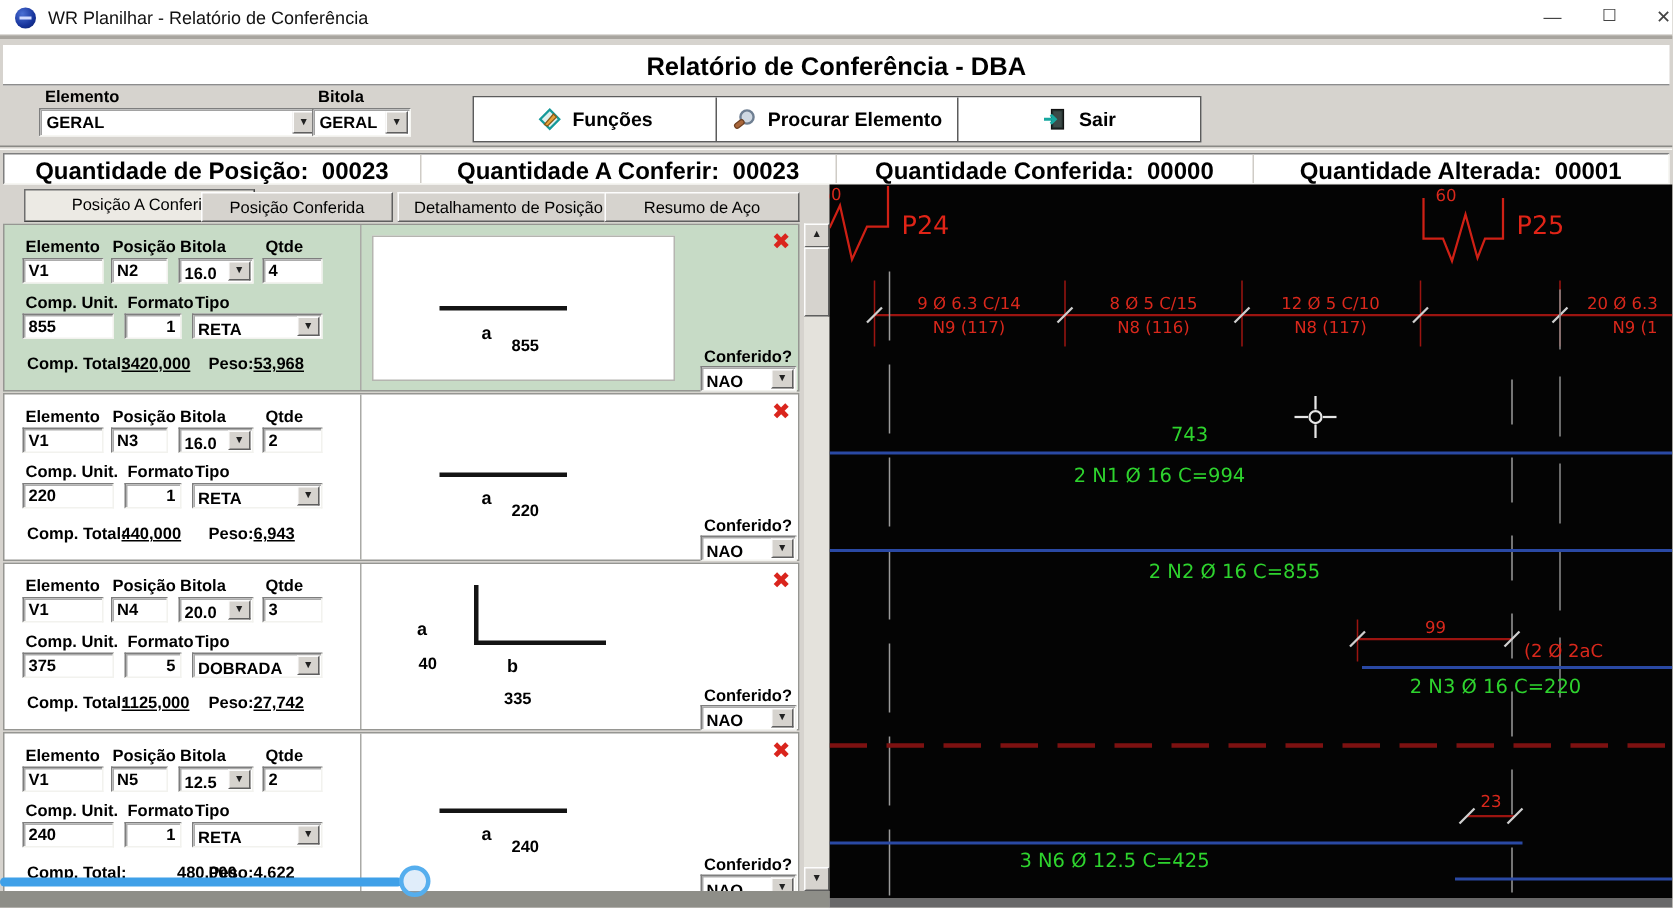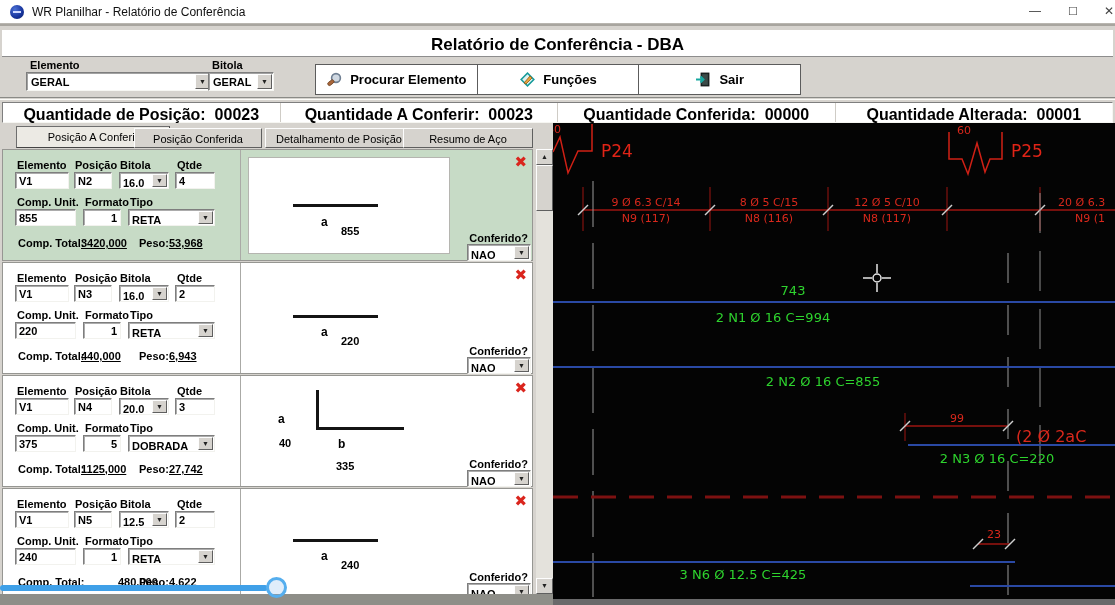--- a/index.html
+++ b/index.html
@@ -114,31 +114,31 @@
     </div>
     <span class="ctl-label" style="left:212px; top:33px;">Bitola</span>
     <div class="combo" style="left:208px; top:46px; width:66px;">
       <span class="cval">GERAL</span>
       <span class="cbtn">▼</span>
     </div>
 
     <div class="btnstrip">
       <div class="bigbtn">
         <svg width="17" height="17" viewBox="0 0 17 17">
+          <rect x="4" y="4" width="9" height="9" transform="rotate(45 8.5 8.5)" fill="#dff0ee" stroke="#159a9a" stroke-width="1.5"></rect>
+          <path d="M5 12 L11 5 L13 7 L7 13 Z" fill="#e8a13c" stroke="#8a5a14" stroke-width="0.8"></path>
+        </svg>
+        <span>Funções</span>
+      </div>
+      <div class="bigbtn">
+        <svg width="17" height="17" viewBox="0 0 17 17">
           <circle cx="10" cy="7" r="4.4" fill="#cfd8e2" stroke="#6f7f92" stroke-width="1.6"></circle>
           <rect x="1.4" y="10.6" width="7" height="3.4" rx="1.6" transform="rotate(-38 4 12)" fill="#a9663a" stroke="#6e4021" stroke-width="0.8"></rect>
         </svg>
         <span>Procurar Elemento</span>
-      </div>
-      <div class="bigbtn">
-        <svg width="17" height="17" viewBox="0 0 17 17">
-          <rect x="4" y="4" width="9" height="9" transform="rotate(45 8.5 8.5)" fill="#dff0ee" stroke="#159a9a" stroke-width="1.5"></rect>
-          <path d="M5 12 L11 5 L13 7 L7 13 Z" fill="#e8a13c" stroke="#8a5a14" stroke-width="0.8"></path>
-        </svg>
-        <span>Funções</span>
       </div>
       <div class="bigbtn">
         <svg width="17" height="17" viewBox="0 0 17 17">
           <rect x="6" y="2" width="8" height="13" fill="#23302e" stroke="#111" stroke-width="0.8"></rect>
           <rect x="7.2" y="3.2" width="5.6" height="10.6" fill="#3c4a48"></rect>
           <path d="M1 8.5 H8 M5.5 5.5 L8.5 8.5 L5.5 11.5" stroke="#17a8a0" stroke-width="2" fill="none"></path>
         </svg>
         <span>Sair</span>
       </div>
     </div>
@@ -394,21 +394,21 @@
       <span class="cadtxt cred ctr" style="left:216px; top:89px;">N8 (116)</span>
       <span class="cadtxt cred ctr" style="left:334px; top:73px;">12 Ø 5 C/10</span>
       <span class="cadtxt cred ctr" style="left:334px; top:89px;">N8 (117)</span>
       <span class="cadtxt cred" style="left:505px; top:73px;">20 Ø 6.3</span>
       <span class="cadtxt cred" style="left:522px; top:89px;">N9 (1</span>
 
       <span class="cadtxt cgrn ctr" style="left:240px; top:160px;">743</span>
       <span class="cadtxt cgrn ctr" style="left:220px; top:187px;">2 N1 Ø 16 C=994</span>
       <span class="cadtxt cgrn ctr" style="left:270px; top:251px;">2 N2 Ø 16 C=855</span>
       <span class="cadtxt cred ctr" style="left:404px; top:289px;">99</span>
-      <span class="cadtxt cred" style="left:463px; top:304px; font-size:16px;">(2 Ø 2aC</span>
+      <span class="cadtxt cred" style="left:463px; top:304px; font-size:12px;">(2 Ø 2aC</span>
       <span class="cadtxt cgrn ctr" style="left:444px; top:328px;">2 N3 Ø 16 C=220</span>
       <span class="cadtxt cred ctr" style="left:441px; top:405px;">23</span>
       <span class="cadtxt cgrn ctr" style="left:190px; top:444px;">3 N6 Ø 12.5 C=425</span>
     </div>
 
     <div class="bstrip-left"></div>
     <div class="bstrip-right"></div>
   </div>
 
   <div class="scrub-bar"></div>

